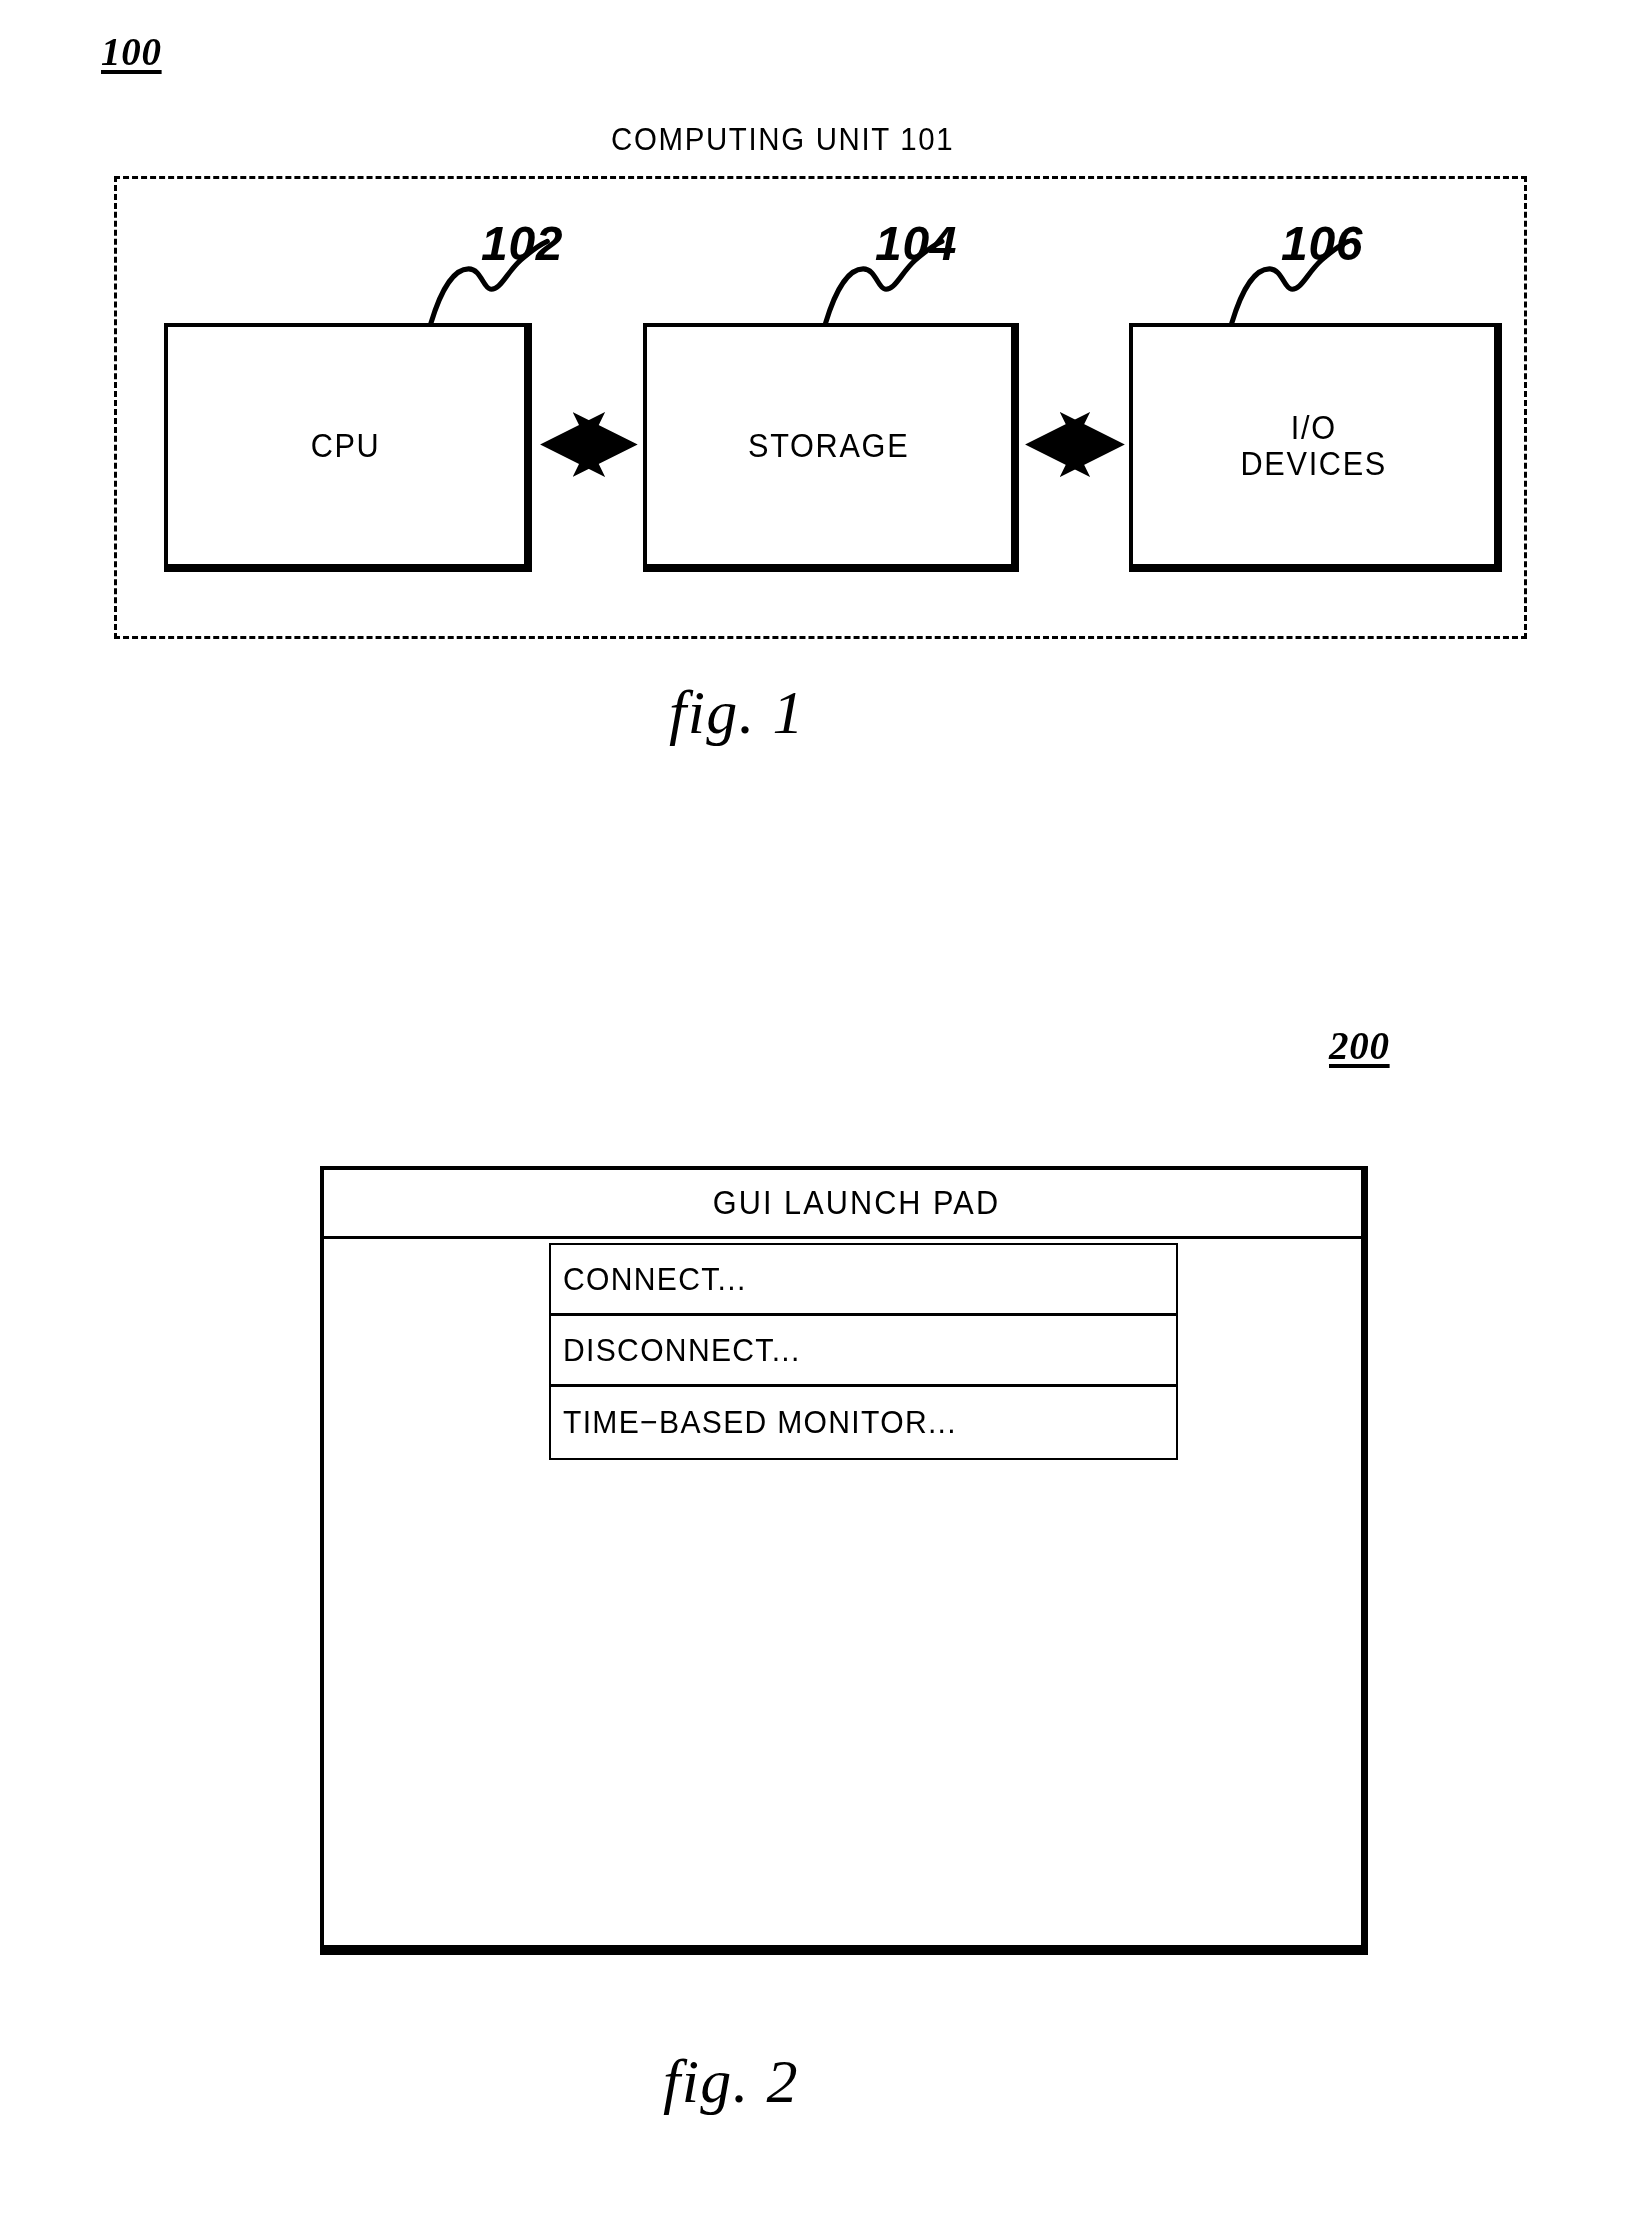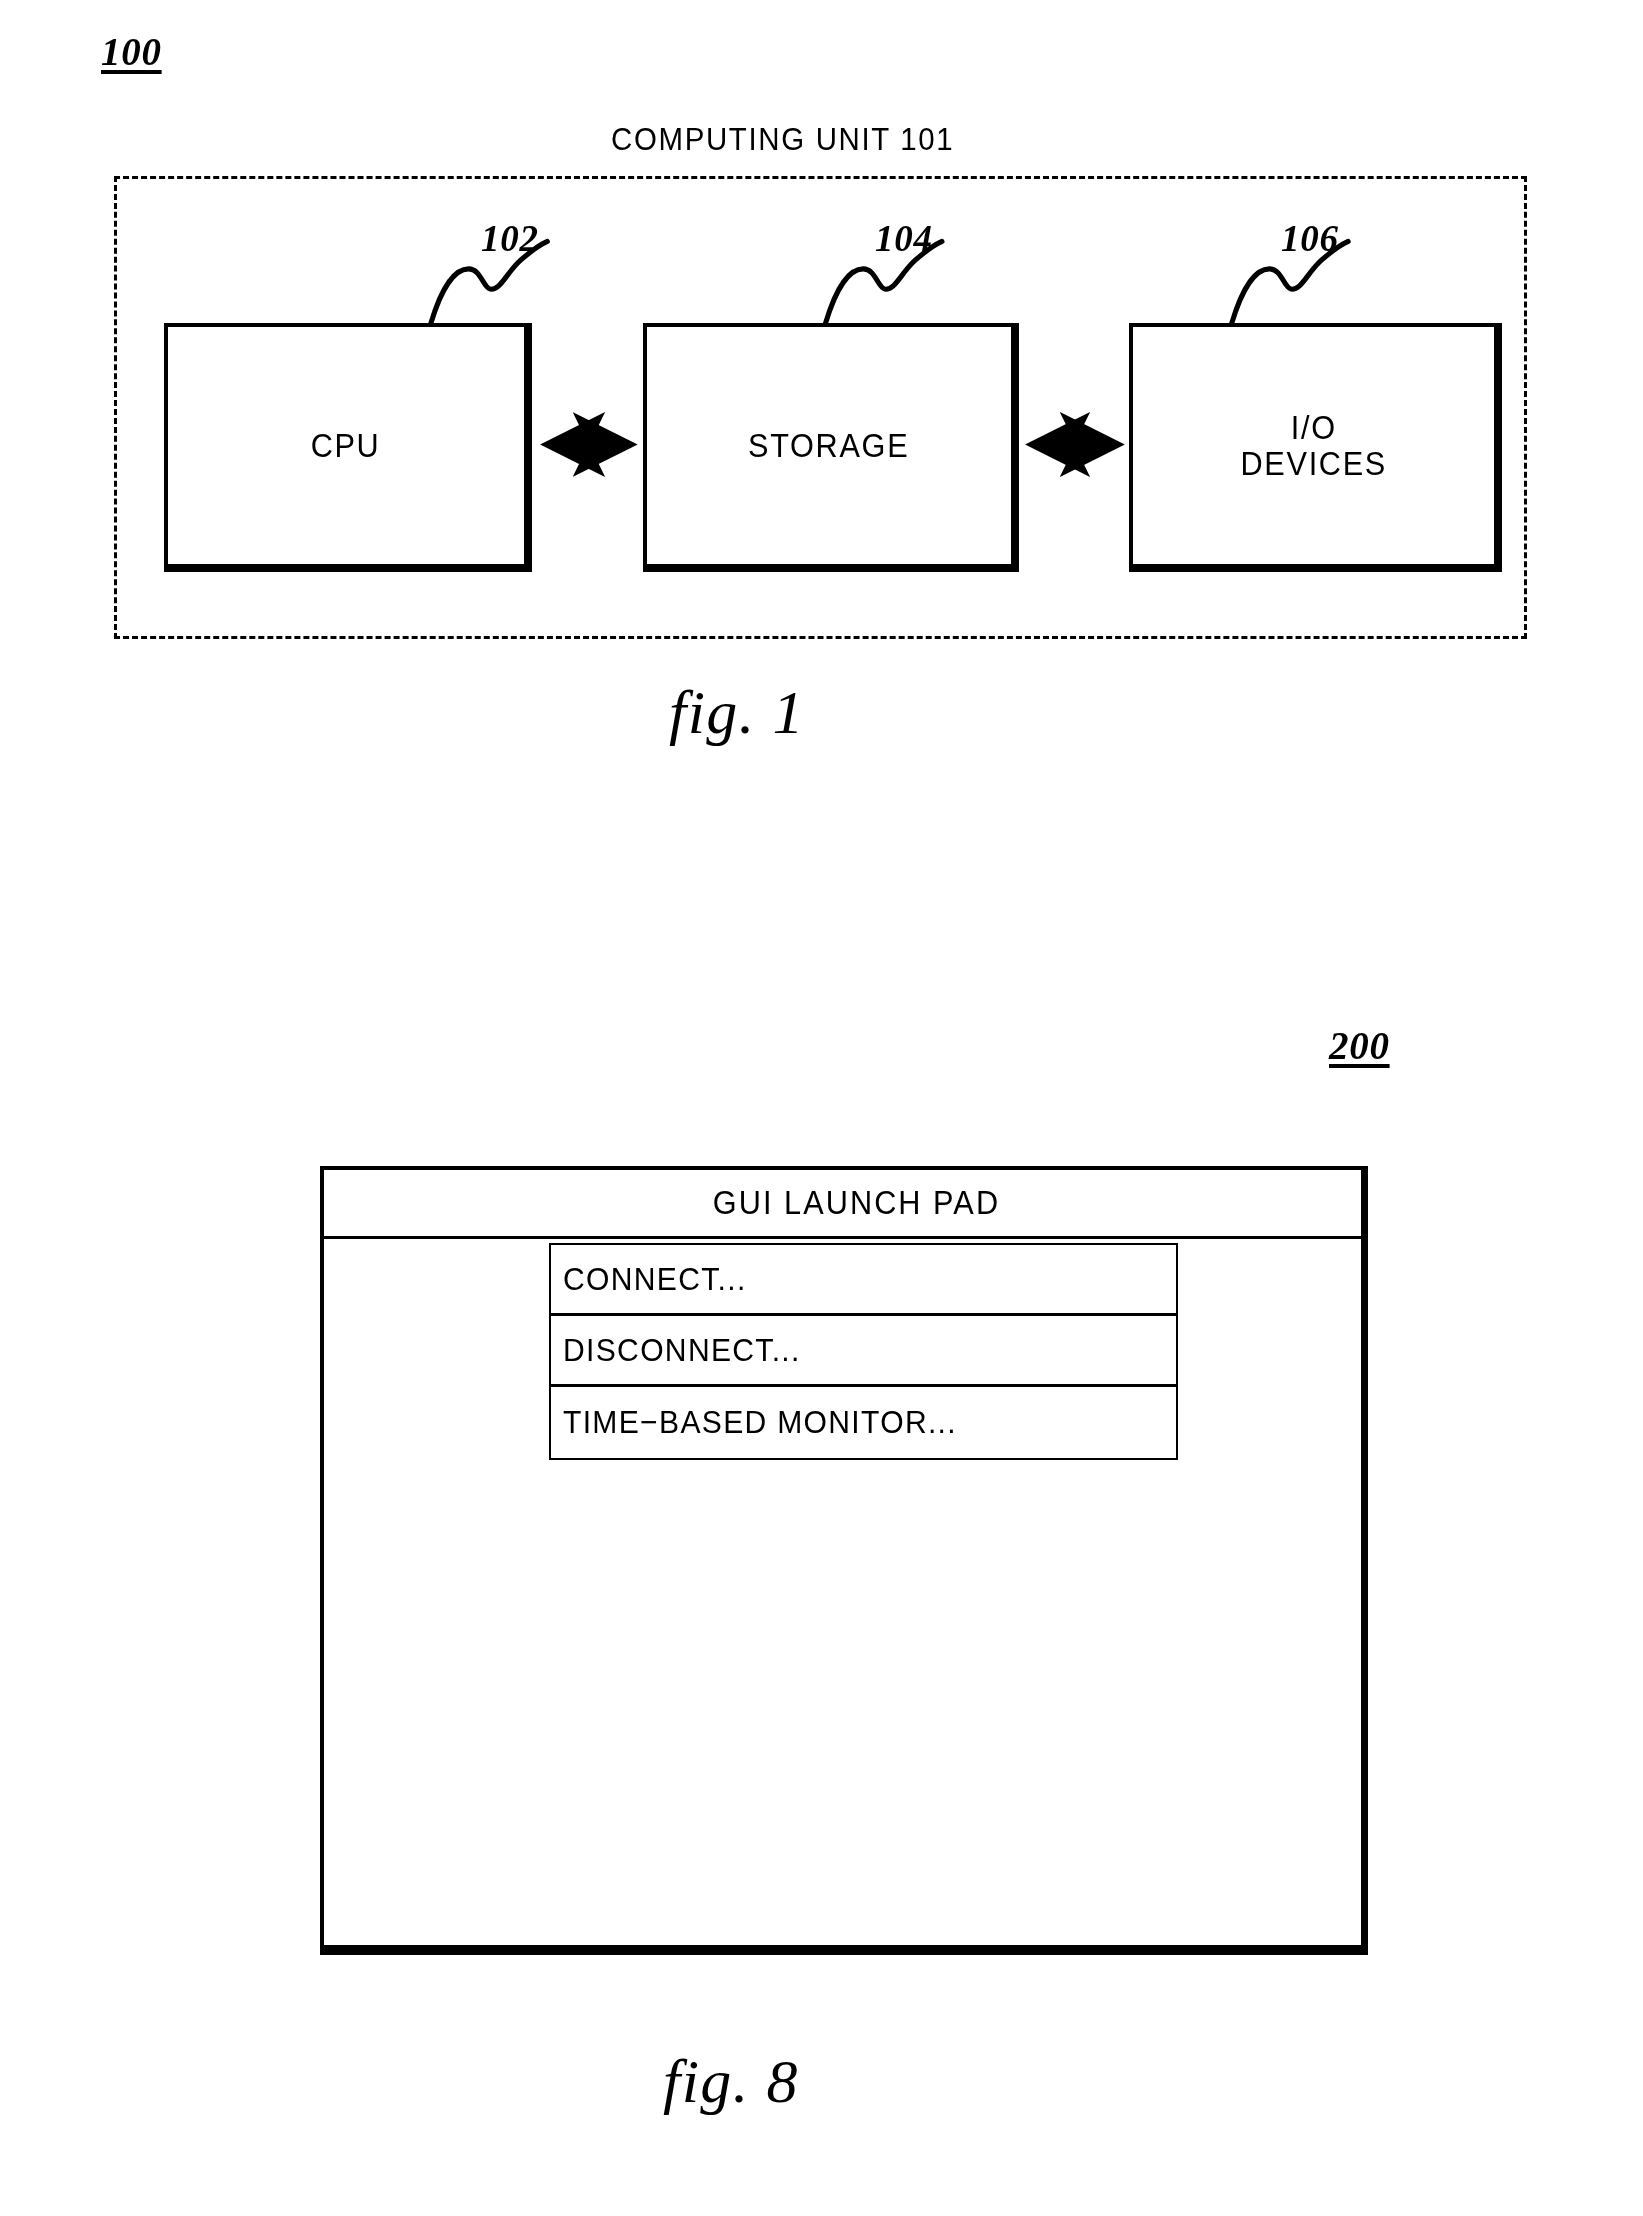--- a/index.html
+++ b/index.html
@@ -26,24 +26,24 @@
     font-weight: bold;
     font-size: 39px;
     letter-spacing: 0.7px;
     text-decoration: underline;
     text-underline-offset: 5px;
     text-decoration-thickness: 3.6px;
     line-height: 1;
     white-space: nowrap;
   }
   .lead-num {
-    font-family: Liberation Serif, serif;
+    font-family: Liberation Sans, sans-serif;
     font-style: italic;
     font-weight: bold;
-    font-size: 37px;
+    font-size: 48px;
     letter-spacing: 0.7px;
     line-height: 1;
     white-space: nowrap;
   }
 
   
   .fig-caption {
     font-family: "Liberation Serif", serif;
     font-style: italic;
     font-size: 62px;
@@ -194,21 +194,21 @@
     <div class="fig2-menu-item">
       <span class="fig2-menu-label">DISCONNECT...</span>
     </div>
 
     <div class="fig2-menu-item">
       <span class="fig2-menu-label">TIME−BASED MONITOR...</span>
     </div>
   </div>
 </div>
 
-<div class="abs fig-caption" style="left:663px; top:2050px;">fig.  8</div>
+<div class="abs fig-caption" style="left:663px; top:2050px;">fig.  2</div>
 
 <svg class="overlay" viewBox="0 0 2274 3066">
   <defs>
     <marker id="arrowEnd" markerWidth="9" markerHeight="9" refX="8" refY="4.5" orient="auto" markerUnits="strokeWidth">
       <path d="M0,0 L9,4.5 L0,9 L2.2,4.5 Z" fill="#000"></path>
     </marker>
     <marker id="arrowStart" markerWidth="9" markerHeight="9" refX="1" refY="4.5" orient="auto" markerUnits="strokeWidth">
       <path d="M9,0 L0,4.5 L9,9 L6.8,4.5 Z" fill="#000"></path>
     </marker>
   </defs>

